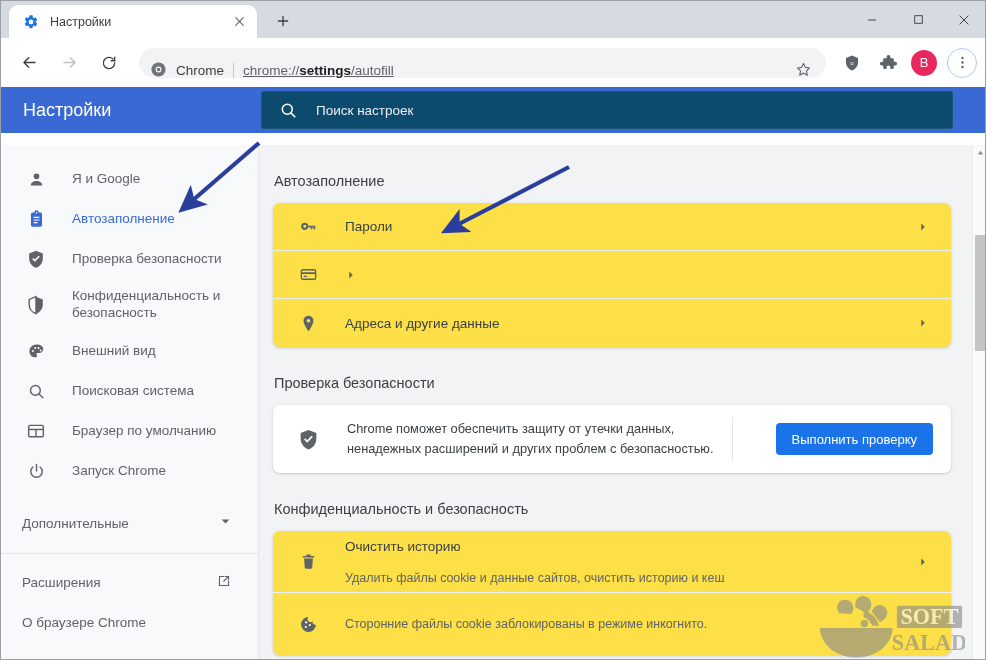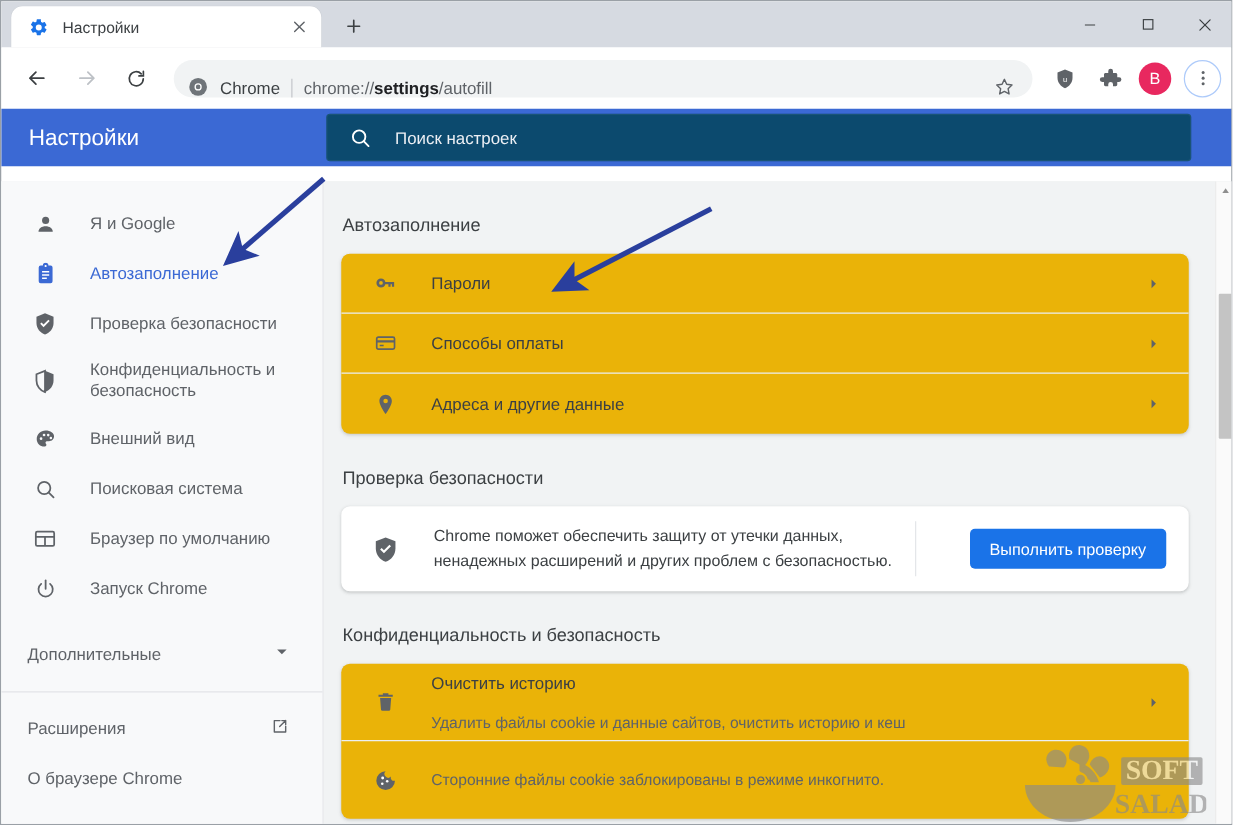--- a/index.html
+++ b/index.html
@@ -89,21 +89,21 @@
   .omni-icon { width: 17px; height: 17px; flex: 0 0 17px; margin-right: 9px; }
   .omni-chip {
     font-size: 13.5px; color: #3c4043;
     white-space: nowrap; margin-right: 9px;
   }
   .omni-sep {
     width: 1px; height: 15px; background: #c5c8cb; margin-right: 9px; flex: 0 0 1px;
   }
   .omni-url {
     font-size: 13.5px; color: #5f6368;
-    white-space: nowrap; overflow: hidden; text-overflow: ellipsis;
+    white-space: nowrap; overflow: hidden; text-overflow: ellipsis; text-decoration: underline;
   }
   .omni-url b { color: #202124; font-weight: 700; }
   .omni-star {
     margin-left: auto; padding-left: 10px;
     display: flex; align-items: center; color: #5f6368;
   }
   .tb-action {
     width: 30px; height: 30px; margin: 0 3px;
     display: flex; align-items: center; justify-content: center;
     color: #5f6368; flex: 0 0 auto;
@@ -206,21 +206,21 @@
     overflow: hidden;
   }
   .main-inner { padding: 28px 36px 0 14px; }
   .section-title {
     font-size: 14.5px; color: #3c4043;
     margin: 0 0 14px 0;
     padding-left: 1px;
   }
   .section-title.spaced { margin-top: 28px; }
   .card {
-    background: #eab308;
+    background: #fde047;
     border-radius: 7px;
     box-shadow: 0 1px 2px 0 rgba(60,64,67,.15), 0 1px 3px 1px rgba(60,64,67,.06);
     overflow: hidden;
   }
   .row {
     height: 48px;
     display: flex; align-items: center;
     padding: 0 22px 0 24px;
     border-bottom: 1px solid #eceff1;
   }
@@ -545,21 +545,20 @@
           </div>
 
           <div class="row">
             <span class="row-ico">
               <svg viewBox="0 0 24 24" width="19" height="19" fill="none" stroke="#5f6368" stroke-width="1.7">
                 <rect x="3" y="6" width="18" height="12" rx="1.6"></rect>
                 <path d="M3 10.2 H21" stroke-width="2.2"></path>
                 <path d="M6 14.4 H10"></path>
               </svg>
             </span>
-            <span class="row-label">Способы оплаты</span>
             <span class="row-arrow">
               <svg viewBox="0 0 24 24" width="12" height="12" fill="#5f6368">
                   <path d="M8.5 5 L15.5 12 L8.5 19z"></path>
                 </svg>
             </span>
           </div>
 
           <div class="row">
             <span class="row-ico">
               <svg viewBox="0 0 24 24" width="19" height="19" fill="#5f6368">

